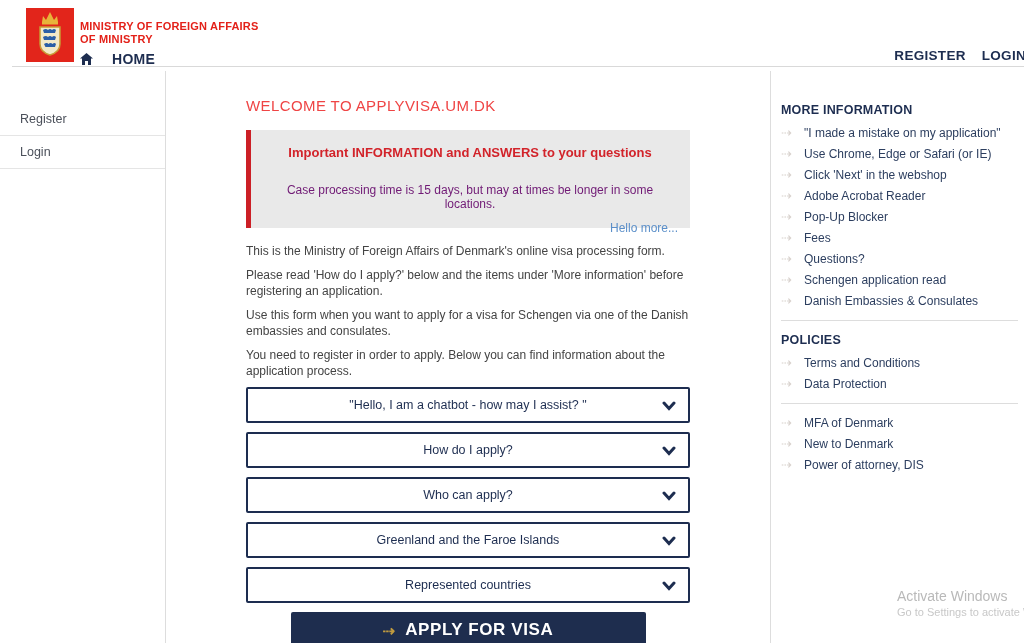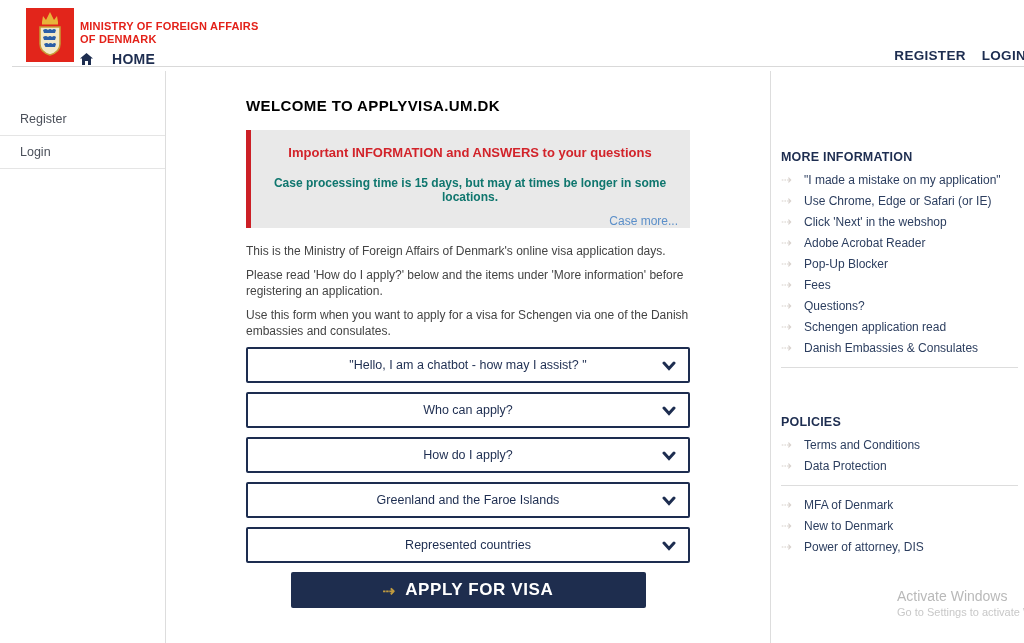--- a/index.html
+++ b/index.html
@@ -18,26 +18,26 @@
   .auth-link { color:#1d2d50; font-size:13.5px; font-weight:bold; letter-spacing:.3px; cursor:pointer; }
 
   
   .left-sidebar { position:absolute; top:71px; left:0; width:166px; height:572px;
                   border-right:1px solid #ddd; padding-top:32px; }
   .side-item { padding:9px 0 9px 20px; border-bottom:1px solid #e5e5e5;
                color:#4b505a; font-size:12.5px; cursor:pointer; }
 
   
   .main { position:absolute; left:246px; top:71px; width:444px; }
-  .page-title { margin-top:26px; color:#000000; font-size:15px; font-weight:bold; letter-spacing:.4px; }
+  .page-title { margin-top:26px; color:#ef4444; font-size:15px; font-weight:normal; letter-spacing:.4px; }
 
   .notice { margin-top:16px; background:#e9e9e9; border-left:5px solid #cc1f26;
             padding:15px 12px 10px 11px; height:98px; }
   .notice-title { color:#d2232a; font-size:13px; font-weight:bold; text-align:center; }
-  .notice-body { color:#0f766e; font-size:12px; font-weight:bold; text-align:center; margin-top:16px; }
+  .notice-body { color:#701a75; font-size:12px; font-weight:normal; text-align:center; margin-top:23px; }
   .notice-readmore { color:#5b8fc9; font-size:12px; text-align:right; margin-top:10px; cursor:pointer; }
 
   .paragraphs { margin-top:15px; }
   .paragraphs p { color:#444; font-size:12px; line-height:16px; margin-bottom:8px; }
 
   .accordions { margin-top:7px; }
   .accordion { position:relative; width:444px; height:36px; border:2px solid #1d2d50;
                border-radius:2px; background:#fff; margin-bottom:9px;
                display:flex; align-items:center; justify-content:center; cursor:pointer; }
   .accordion-label { color:#1d2d50; font-size:12.5px; }
@@ -45,21 +45,21 @@
 
   .apply-btn { width:355px; height:36px; margin:9px auto 0 auto; background:#1e2d4e;
                border:none; border-radius:2px; display:flex; align-items:center;
                justify-content:center; gap:10px; cursor:pointer; }
   .apply-arrow { color:#c19b3f; font-size:15px; font-weight:bold; line-height:1; }
   .apply-label { color:#fff; font-size:17px; font-weight:bold; letter-spacing:.6px; }
 
   
   .right-sidebar { position:absolute; left:770px; top:71px; width:254px; height:572px;
                    border-left:1px solid #ddd; padding:32px 6px 0 10px; }
-  .rs-heading { color:#1d2d50; font-size:12.5px; font-weight:bold; letter-spacing:.2px; margin-bottom:9px;margin-top:47px; }
+  .rs-heading { color:#1d2d50; font-size:12.5px; font-weight:bold; letter-spacing:.2px; margin-bottom:9px; }
   .rs-item { display:flex; align-items:flex-start; gap:7px; margin-bottom:7px; cursor:pointer; }
   .rs-arrow { color:#d9d2ce; font-size:13px; line-height:14px; flex:0 0 16px; }
   .rs-label { color:#2c3e5f; font-size:12px; line-height:14px; }
   .rs-sep { border:none; border-top:1px solid #ddd; margin:12px 0 12px 0; }
 
   
   .watermark { position:absolute; left:897px; top:588px; width:200px; }
   .wm1 { color:#b9b9b9; font-size:14px; }
   .wm2 { color:#c8c8c8; font-size:11px; margin-top:2px; white-space:nowrap; }
 </style>
@@ -76,21 +76,21 @@
 
       <path d="M14 19 H34 V36 Q34 44 24 47 Q14 44 14 36 Z" fill="#f3e9c8" stroke="#c79a35" stroke-width="1.5"></path>
 
       <path d="M17 22 q3 -2 5 0 q2 -2 4 0 q2 -2 4 0 l-1 3 h-11 Z" fill="#2b5ea7"></path>
       <path d="M17 29 q3 -2 5 0 q2 -2 4 0 q2 -2 4 0 l-1 3 h-11 Z" fill="#2b5ea7"></path>
       <path d="M18 36 q3 -2 4.5 0 q2 -2 4 0 q2 -2 3.5 0 l-1 3 h-9.5 Z" fill="#2b5ea7"></path>
     </svg>
   </div>
   <div class="ministry-text">
     <div class="ministry-line">MINISTRY OF FOREIGN AFFAIRS</div>
-    <div class="ministry-line">OF DENMARK</div>
+    <div class="ministry-line">OF MINISTRY</div>
     <div class="home-row">
       <svg width="13" height="12" viewBox="0 0 13 12">
         <path d="M6.5 0 L13 5.5 H11 V12 H8 V8 H5 V12 H2 V5.5 H0 Z" fill="#1d2d50"></path>
       </svg>
       <span class="home-label">HOME</span>
     </div>
   </div>
   <div class="auth-links">
     <span class="auth-link">REGISTER</span>
     <span class="auth-link">LOGIN</span>
@@ -101,44 +101,45 @@
   <div class="side-item">Register</div>
   <div class="side-item">Login</div>
 </div>
 
 <div class="main">
   <h1 class="page-title">WELCOME TO APPLYVISA.UM.DK</h1>
 
   <div class="notice">
     <div class="notice-title">Important INFORMATION and ANSWERS to your questions</div>
     <div class="notice-body">Case processing time is 15 days, but may at times be longer in some locations.</div>
-    <div class="notice-readmore">Case more...</div>
+    <div class="notice-readmore">Hello more...</div>
   </div>
 
   <div class="paragraphs">
-    <p>This is the Ministry of Foreign Affairs of Denmark's online visa application days.</p>
+    <p>This is the Ministry of Foreign Affairs of Denmark's online visa processing form.</p>
     <p>Please read 'How do I apply?' below and the items under 'More information' before registering an application.</p>
     <p>Use this form when you want to apply for a visa for Schengen via one of the Danish embassies and consulates.</p>
+    <p>You need to register in order to apply. Below you can find information about the application process.</p>
   </div>
 
   <div class="accordions">
     <div class="accordion">
       <span class="accordion-label">"Hello, I am a chatbot - how may I assist? "</span>
       <svg class="chev" width="14" height="10" viewBox="0 0 14 10">
         <path d="M2 2 L7 7.5 L12 2" fill="none" stroke="#1d2d50" stroke-width="3" stroke-linecap="round"></path>
       </svg>
     </div>
     <div class="accordion">
+      <span class="accordion-label">How do I apply?</span>
+      <svg class="chev" width="14" height="10" viewBox="0 0 14 10">
+        <path d="M2 2 L7 7.5 L12 2" fill="none" stroke="#1d2d50" stroke-width="3" stroke-linecap="round"></path>
+      </svg>
+    </div>
+    <div class="accordion">
       <span class="accordion-label">Who can apply?</span>
-      <svg class="chev" width="14" height="10" viewBox="0 0 14 10">
-        <path d="M2 2 L7 7.5 L12 2" fill="none" stroke="#1d2d50" stroke-width="3" stroke-linecap="round"></path>
-      </svg>
-    </div>
-    <div class="accordion">
-      <span class="accordion-label">How do I apply?</span>
       <svg class="chev" width="14" height="10" viewBox="0 0 14 10">
         <path d="M2 2 L7 7.5 L12 2" fill="none" stroke="#1d2d50" stroke-width="3" stroke-linecap="round"></path>
       </svg>
     </div>
     <div class="accordion">
       <span class="accordion-label">Greenland and the Faroe Islands</span>
       <svg class="chev" width="14" height="10" viewBox="0 0 14 10">
         <path d="M2 2 L7 7.5 L12 2" fill="none" stroke="#1d2d50" stroke-width="3" stroke-linecap="round"></path>
       </svg>
     </div>

